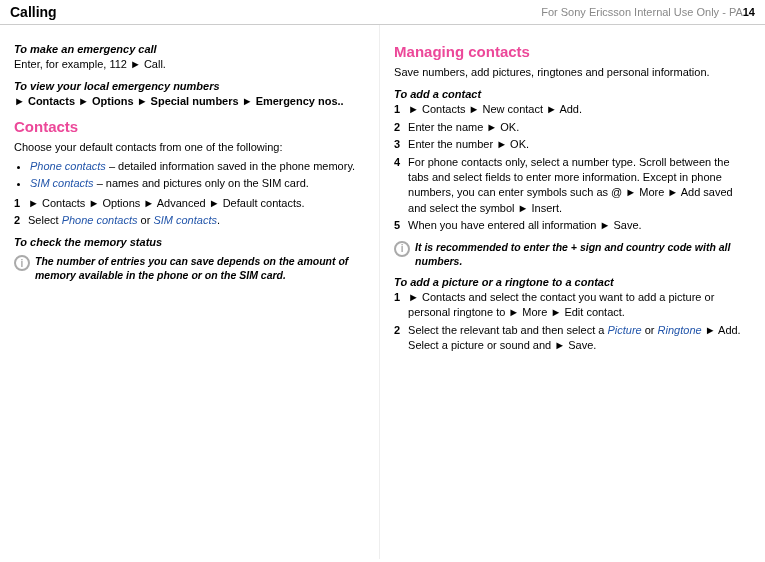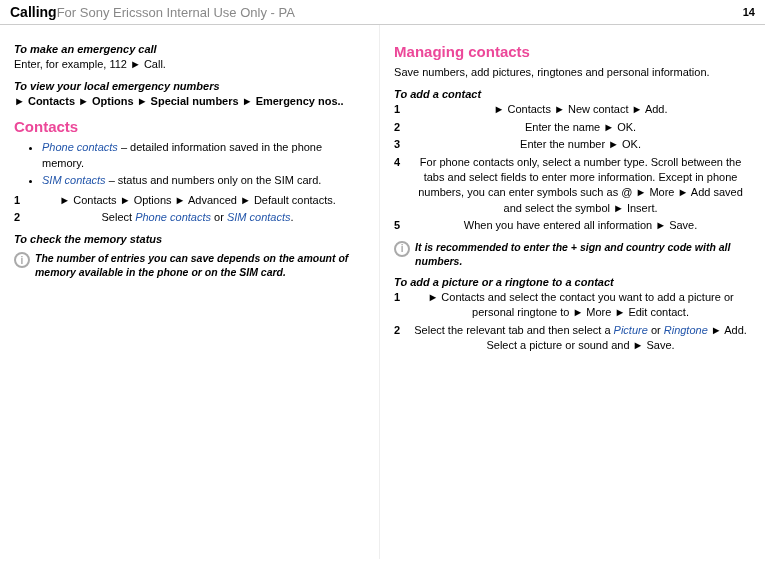--- a/index.html
+++ b/index.html
@@ -18,30 +18,29 @@
       padding: 4px 10px;
       background: #fff;
       border-bottom: 1px solid #ccc;
     }
     .header-left {
       font-size: 14px;
       font-weight: bold;
       color: #000;
     }
     .header-center {
-      font-size: 13px;
+      font-size: 11px;
       color: #888;
-      text-align: left;
+      text-align: right;
       flex: 1;
     }
     .page-number {
       font-size: 11px;
       font-weight: bold;
       color: #000;
-      margin-left: 17px;
     }
     .content {
       display: flex;
       height: calc(562px - 28px);
     }
     .left-col {
       width: 390px;
       padding: 10px 12px 10px 14px;
       border-right: 1px solid #eee;
       overflow: hidden;
@@ -66,21 +65,21 @@
       margin-bottom: 2px;
       margin-top: 8px;
     }
     p {
       font-size: 11px;
       color: #000;
       line-height: 1.4;
       margin-bottom: 3px;
     }
     .bullet-list {
-      margin-left: 28px;
+      margin-left: 16px;
       margin-bottom: 4px;
     }
     .bullet-item {
       font-size: 11px;
       line-height: 1.4;
       margin-bottom: 2px;
       list-style-type: disc;
     }
     .arrow-text {
       font-size: 11px;
@@ -99,21 +98,20 @@
       font-size: 11px;
       line-height: 1.4;
       margin-bottom: 2px;
     }
     .numbered-item .num {
       font-weight: bold;
       min-width: 14px;
     }
     .numbered-item .text {
       flex: 1;
-      text-align: center;
     }
     .tip-box {
       display: flex;
       align-items: flex-start;
       margin-top: 6px;
       margin-bottom: 6px;
     }
     .tip-icon {
       width: 16px;
       height: 16px;
@@ -156,26 +154,27 @@
 
     <div class="subsection-title">To make an emergency call</div>
     <p>Enter, for example, 112 ► Call.</p>
 
     <div class="subsection-title">To view your local emergency numbers</div>
     <p class="arrow-text">
       ► <span class="cmd">Contacts</span> ► <span class="cmd">Options</span> ► <span class="cmd">Special numbers</span> ► <span class="cmd">Emergency nos..</span>
     </p>
 
     <div class="section-title">Contacts</div>
+    <p>Choose your default contacts from one of the following:</p>
     <ul class="bullet-list">
       <li class="bullet-item">
         <span class="link">Phone contacts</span><span> – detailed information saved in the phone memory.</span>
       </li>
       <li class="bullet-item">
-        <span class="link">SIM contacts</span><span> – status and numbers only on the SIM card.</span>
+        <span class="link">SIM contacts</span><span> – names and pictures only on the SIM card.</span>
       </li>
     </ul>
 
     <div class="numbered-list">
       <div class="numbered-item">
         <span class="num">1</span>
         <span class="text">► <span class="cmd">Contacts</span> ► <span class="cmd">Options</span> ► <span class="cmd">Advanced</span> ► <span class="cmd">Default contacts.</span></span>
       </div>
       <div class="numbered-item">
         <span class="num">2</span>

